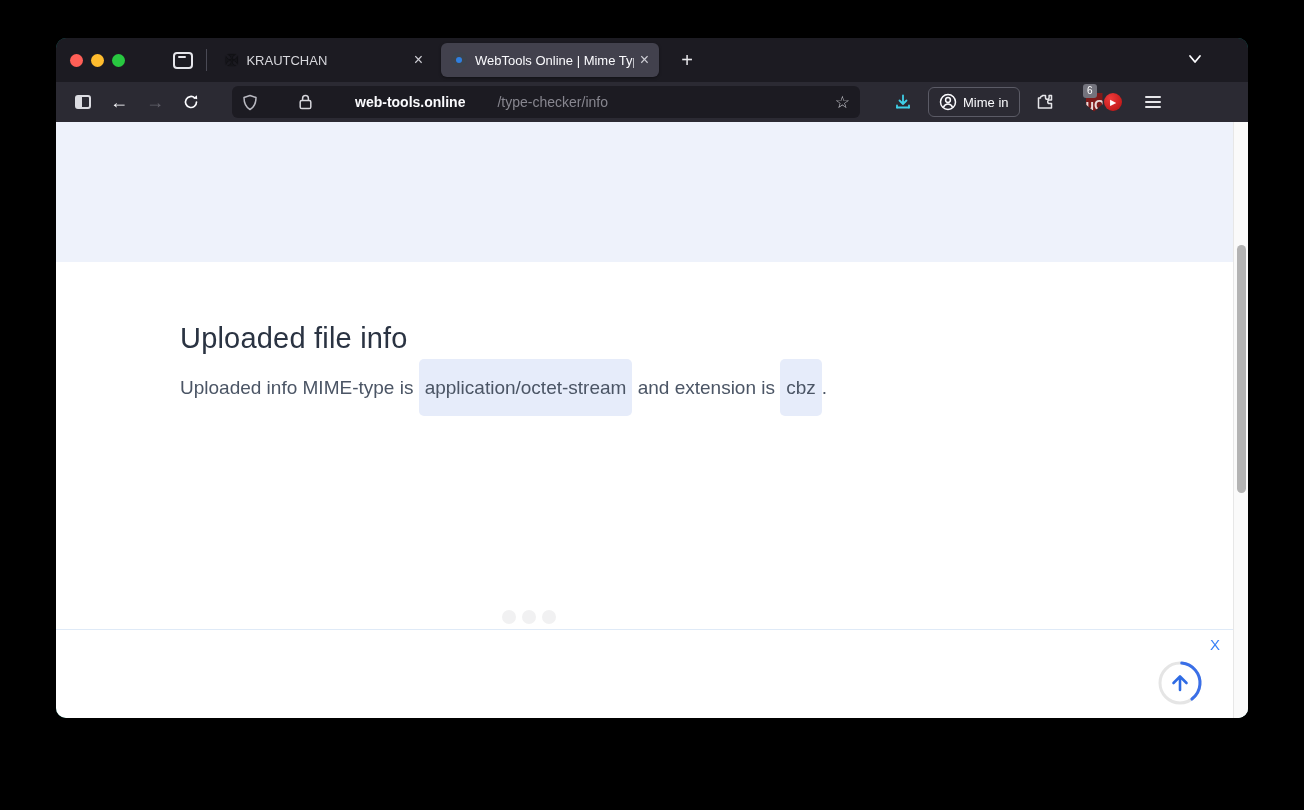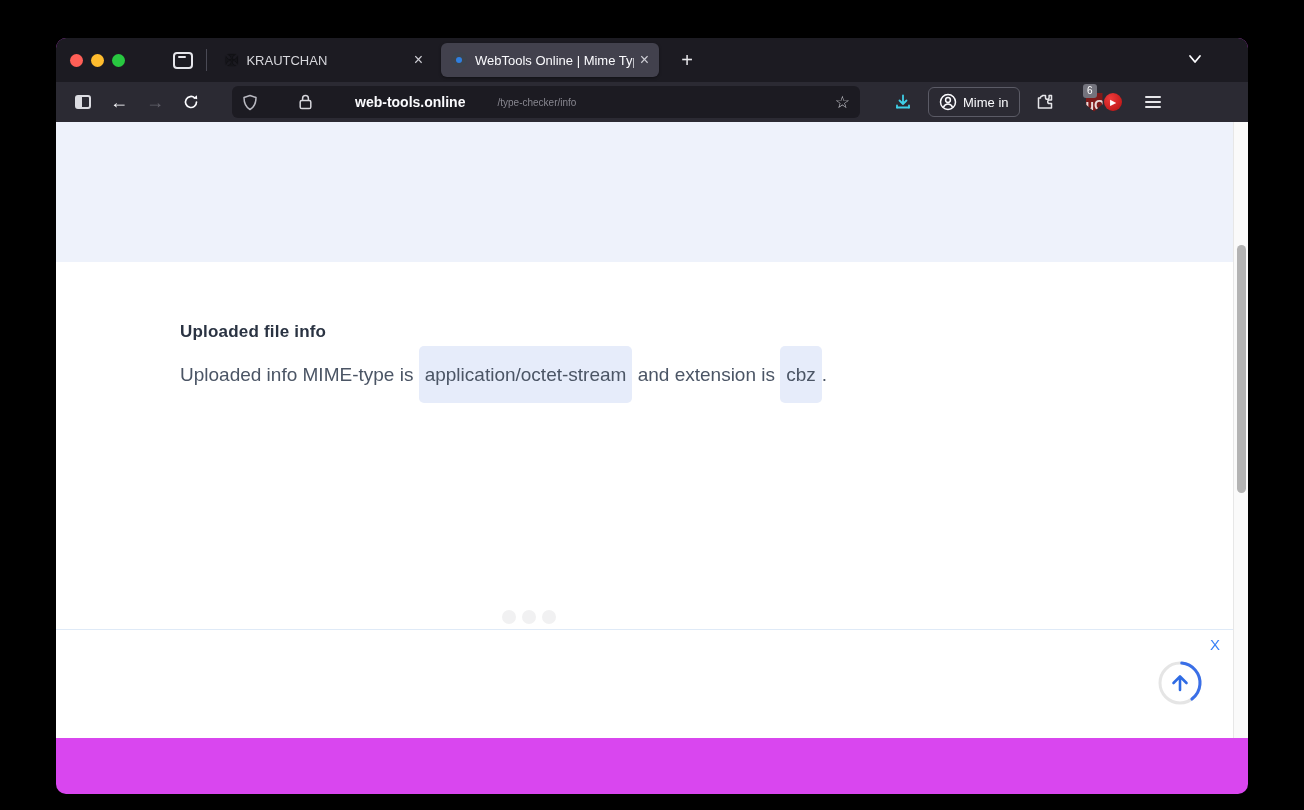--- a/index.html
+++ b/index.html
@@ -1,19 +1,19 @@
 <!DOCTYPE html>
 <html><head>
 <meta charset="utf-8">
 <style>
   * { margin:0; padding:0; box-sizing:border-box; }
   html,body { width:1304px; height:810px; background:#000; font-family:"Liberation Sans", sans-serif; overflow:hidden; }
 
-  .window { position:absolute; left:56px; top:38px; width:1192px; height:756px;
-            border-radius:10px; overflow:hidden; background:#d946ef; }
+  .window { position:absolute; left:56px; top:38px; width:1192px; height:680px;
+            border-radius:10px; overflow:hidden; background:#0f766e; }
 
   
   .tabbar { position:relative; height:44px; background:#1c1b22; display:flex; align-items:center; }
   .traffic { display:flex; gap:8px; margin-left:14px; }
   .tl { width:13px; height:13px; border-radius:50%; }
   .tl.red{ background:#ff5f57;} .tl.yellow{ background:#febc2e;} .tl.green{ background:#28c840;}
 
   .fxview { margin-left:48px; width:20px; height:17px; border:2px solid #e5e5ea; border-radius:4px; position:relative; }
   .fxview::after{ content:""; position:absolute; left:3px; top:2px; width:8px; height:2px; background:#e5e5ea; border-radius:1px;}
   .tab-sep { width:1px; height:22px; background:#4a4a55; margin-left:13px; }
@@ -36,21 +36,21 @@
   .toolbar { height:40px; background:#2b2a33; display:flex; align-items:center; }
   .tb-icon { width:30px; height:28px; display:flex; align-items:center; justify-content:center; border-radius:4px; flex:none; }
   .sidebar-glyph { width:16px; height:14px; border:2px solid #dcdce2; border-radius:3px; position:relative; }
   .sidebar-glyph::after{ content:""; position:absolute; left:0px; top:0px; width:5px; height:10px; background:#dcdce2; }
   .arrow { font-size:18px; color:#fbfbfe; }
   .arrow.disabled { color:#63626b; }
 
   .urlbar { margin-left:26px; width:628px; height:32px; background:#1c1b22; border-radius:6px;
             display:flex; align-items:center; padding:0 10px;gap:32px; }
   .urlbar .host { color:#fbfbfe; font-size:14px; font-weight:bold; }
-  .urlbar .path { color:#87868f; font-size:10px; }
+  .urlbar .path { color:#87868f; font-size:14px; }
   .urlbar .grow { flex:1; }
   .star { color:#c9c9cf; font-size:17px; }
 
   .right-cluster { display:flex; align-items:center; margin-left:28px; gap:4px; }
   .signin { height:30px; display:flex; align-items:center; gap:6px; border:1px solid #5b5b66; border-radius:6px;
             padding:0 10px; color:#fbfbfe; font-size:13px; margin:0 6px; }
   .ext-wrap { position:relative; width:30px; height:28px; display:flex; align-items:center; justify-content:center;}
   .ublock-shield { width:17px; height:19px; background:#7e1a1a;
       clip-path:polygon(0 0,100% 0,100% 62%,50% 100%,0 62%); display:flex; align-items:flex-start; justify-content:flex-start;
       color:#e8d9d9; font-size:14px; font-weight:bold; padding-top:4px;margin-left:31px; }
@@ -58,21 +58,21 @@
                padding:1px 4px; border-radius:3px; line-height:1.2; }
   .sponsor { width:18px; height:18px; border-radius:50%; background:radial-gradient(circle at 35% 30%, #ef3b3b, #b40f0f); display:flex; align-items:center; justify-content:center; }
   .sponsor span{ color:#fff; font-size:8px; margin-left:1px; }
   .burger { display:flex; flex-direction:column; gap:3px; }
   .burger i { display:block; width:16px; height:2px; background:#e6e6ea; border-radius:1px; }
 
   
   .content { position:relative; height:616px; background:#fff; }
   .hero { position:absolute; left:0; top:0; right:15px; height:140px; background:#eef2fb; }
   .main-text { position:absolute; left:124px; top:200px; }
-  h1.page-title { font-size:17px; font-weight:bold; color:#2a3342; letter-spacing:.2px; }
+  h1.page-title { font-size:29px; font-weight:normal; color:#2a3342; letter-spacing:.2px; }
   .body-line { margin-top:22px; font-size:19px; color:#4b5565; }
   .hl { background:#e6ecfa; border-radius:5px; padding:18px 6px; }
 
   .dots { position:absolute; left:446px; top:488px; display:flex; gap:6px; }
   .dots i { width:14px; height:14px; border-radius:50%; background:#f1f1f2; }
 
   .footer-divider { position:absolute; left:0; right:15px; top:507px; height:1px; background:#dfeaf7; }
   .ad-close { position:absolute; left:1150px; top:510px; color:#3b82f6; font-size:15px; padding:4px; }
 
   .scrolltop { position:absolute; left:1101px; top:538px; width:46px; height:46px; }

